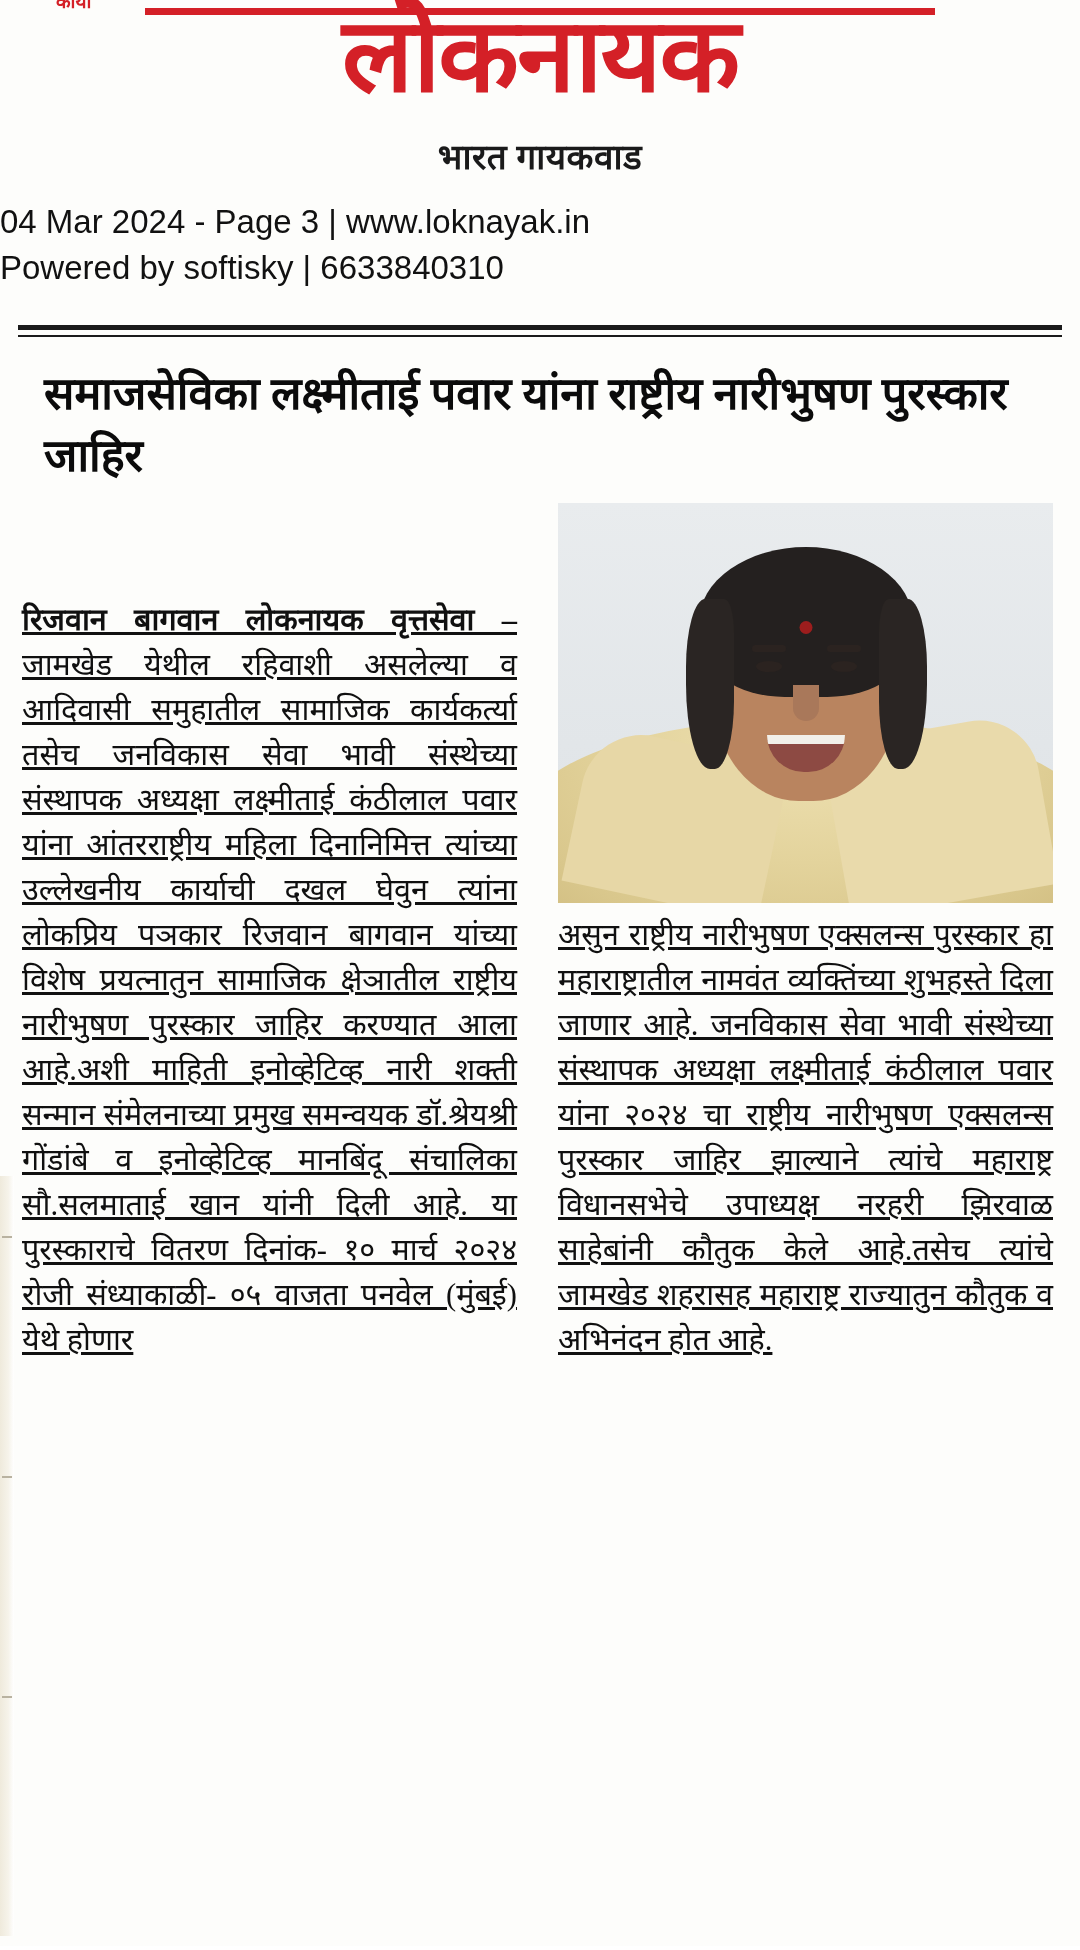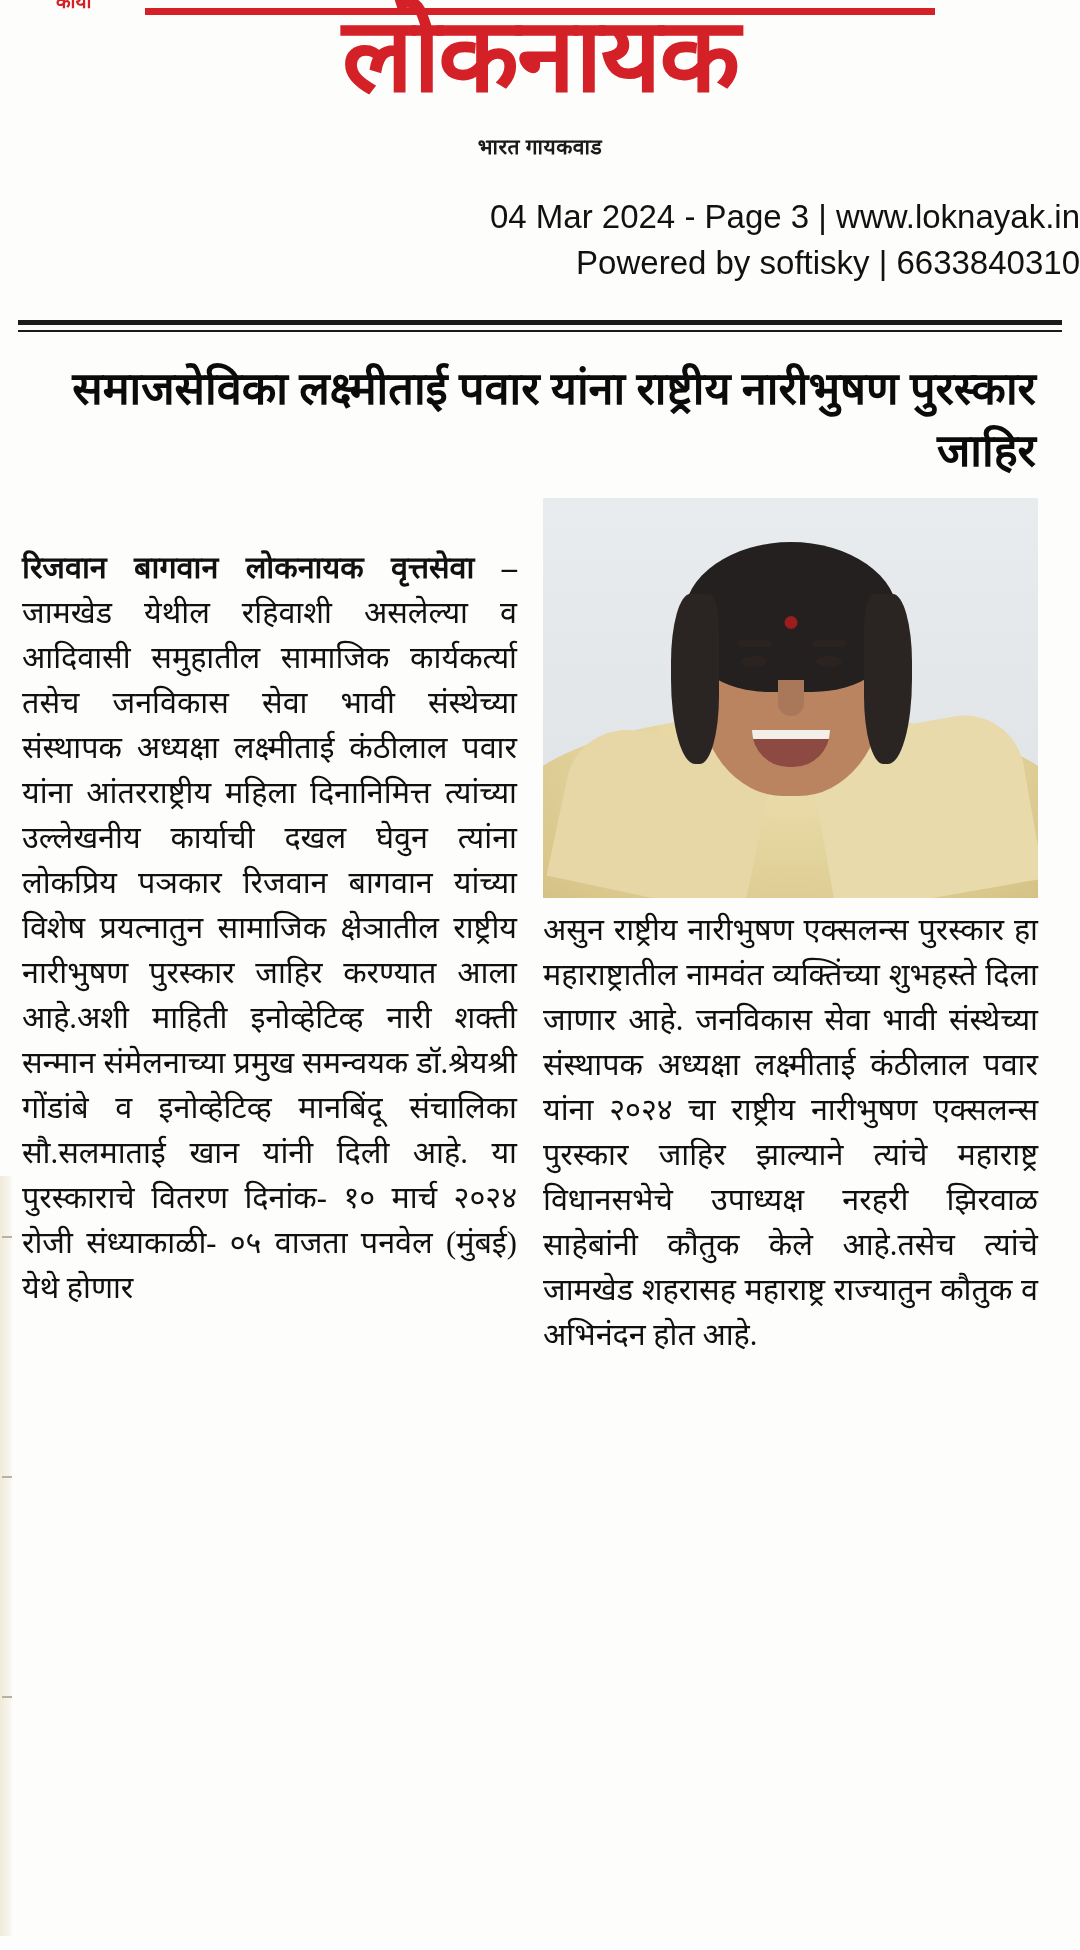--- a/index.html
+++ b/index.html
@@ -56,62 +56,63 @@
     position: absolute;
     top: -8px;
     left: 36px;
     font-family: "Liberation Serif", serif;
     font-size: 19px;
     font-weight: bold;
     color: #d42027;
   }
   .editor-name {
     font-family: "Liberation Serif", serif;
-    font-size: 21px;
+    font-size: 35px;
     font-weight: bold;
     color: #1a1a1a;
     margin-top: 6px;
     letter-spacing: 0.5px;
   }
 
   .meta-block {
-    margin-top: 34px;
-    text-align: right;
+    margin-top: 20px;
+    text-align: left;
     font-size: 33px;
     line-height: 46px;
     color: #111;
     font-weight: 500;
   }
 
   .rule-thick {
     margin: 34px 18px 0 18px;
     border-top: 5px solid #1b1b1b;
   }
   .rule-thin {
     margin: 5px 18px 0 18px;
     border-top: 2px solid #1b1b1b;
   }
 
   
   .headline {
     margin: 26px 44px 0 44px;
-    text-align: right;
+    text-align: left;
     font-family: "Liberation Serif", serif;
     font-size: 45px;
     line-height: 62px;
     font-weight: bold;
     color: #0b0b0b;
   }
 
   
   .columns {
     display: flex;
     margin: 16px 22px 0 22px;
-    gap: 26px;
-    align-items: center;
+    gap: 41px;
+    align-items: flex-end;
+    text-decoration: underline;
   }
   .col {
     width: 495px;
     font-family: "Liberation Serif", serif;
     font-size: 30.5px;
     line-height: 45px;
     color: #101010;
     text-align: justify;
     text-justify: inter-word;
   }

